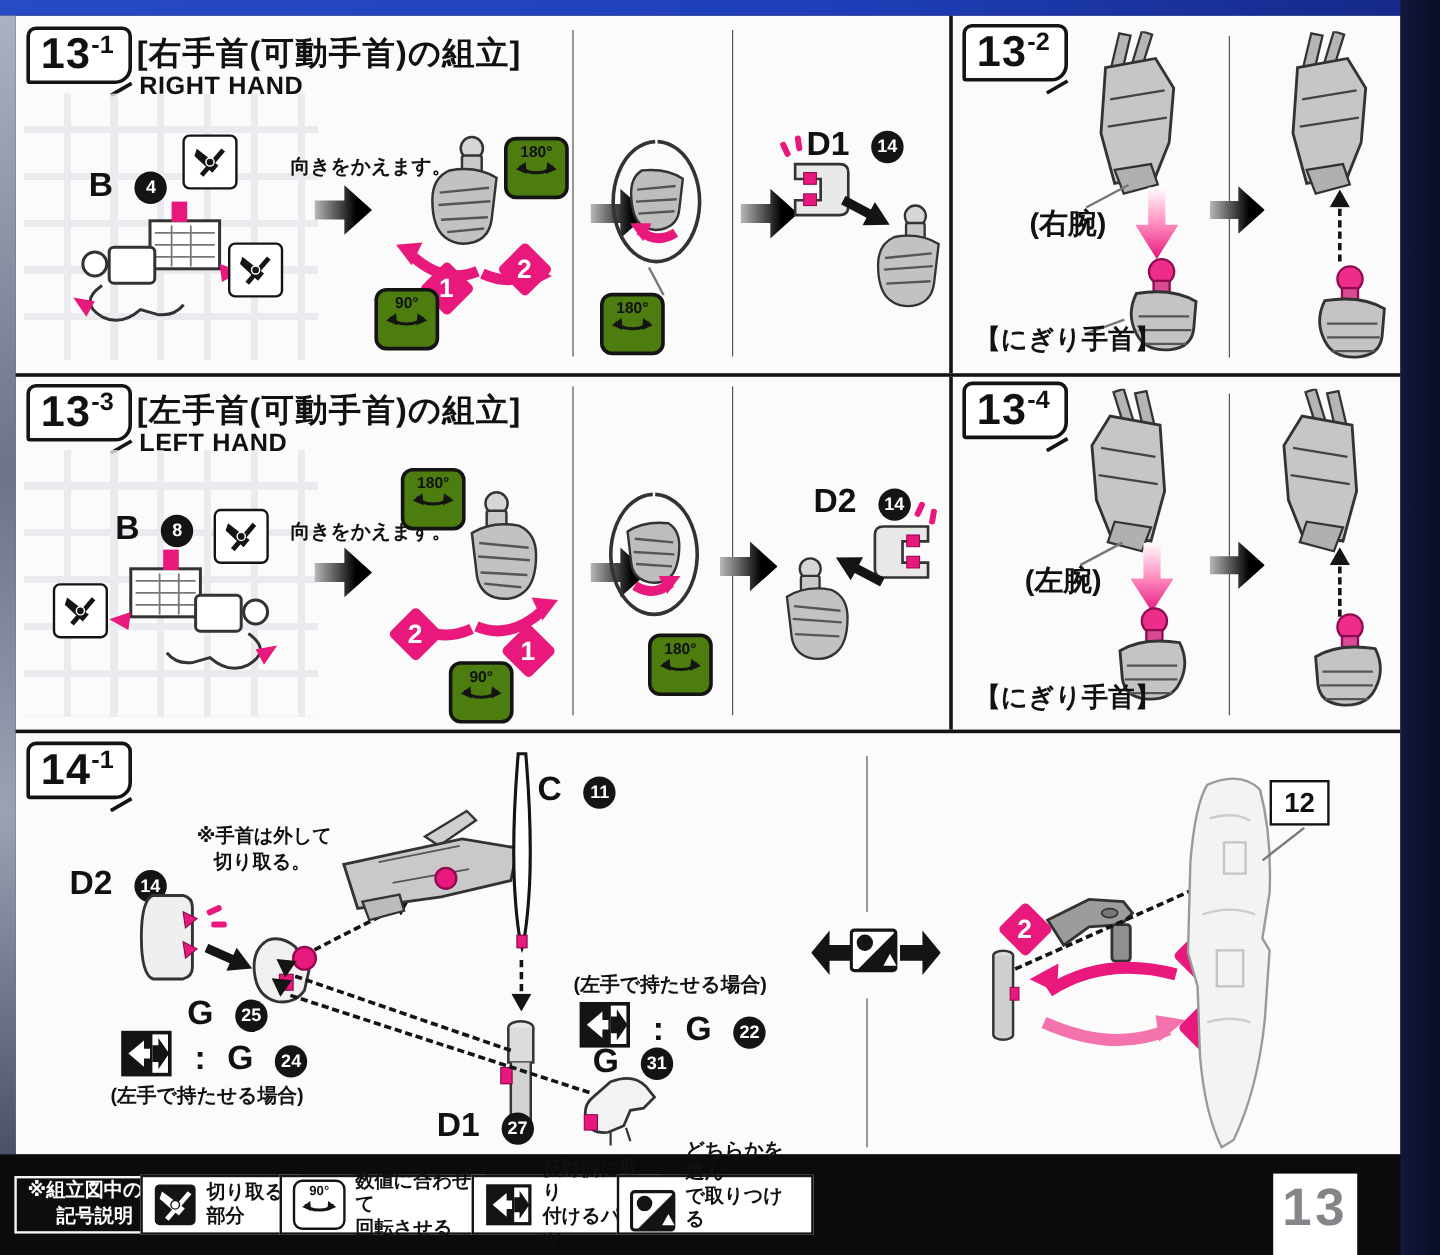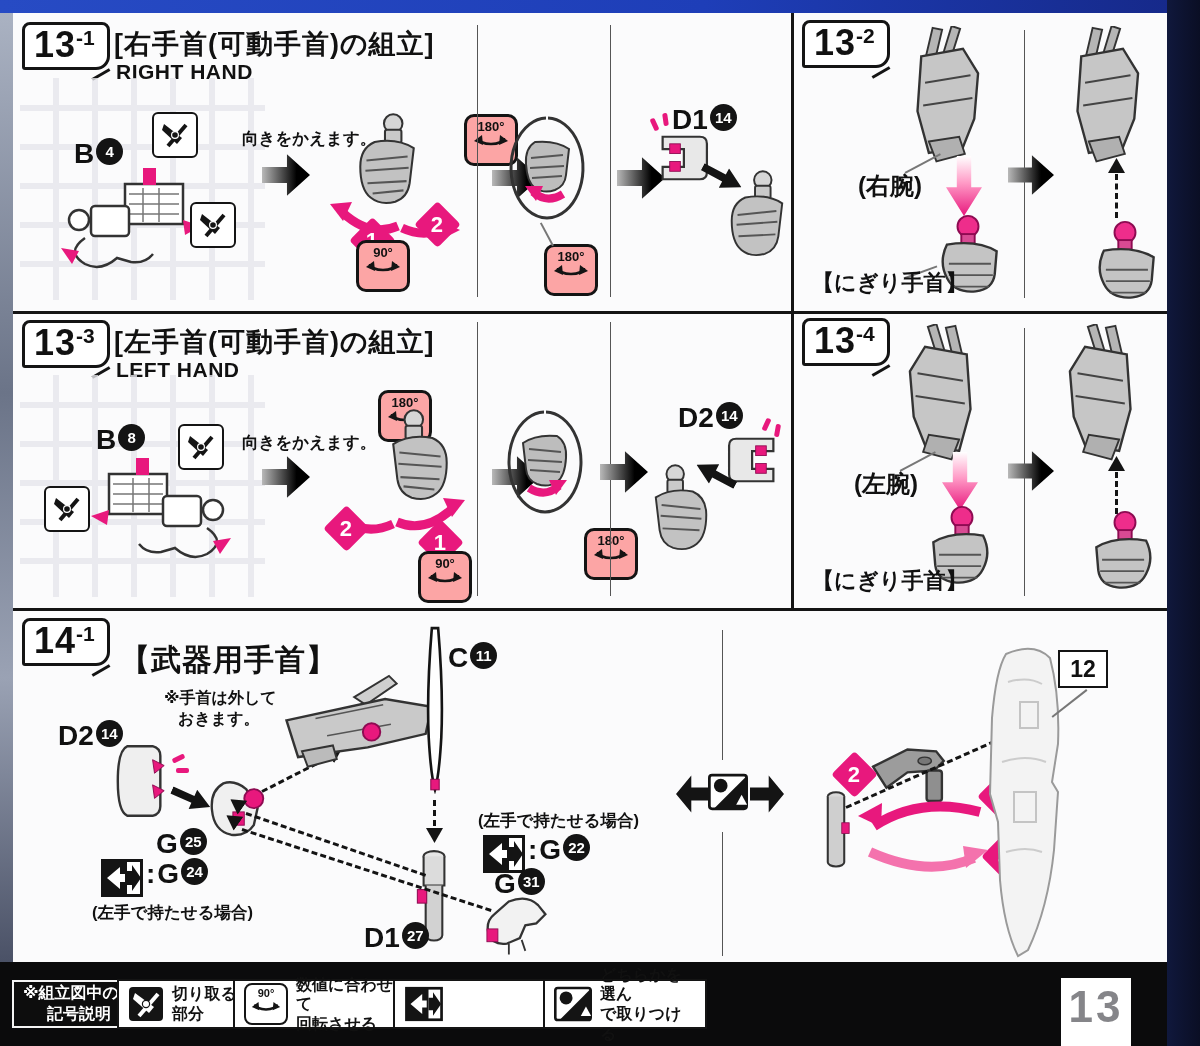--- a/index.html
+++ b/index.html
@@ -21,25 +21,25 @@
            padding:1px 12px 3px 9px;display:flex;align-items:flex-start;}
   .stepbox::after{content:"";position:absolute;right:-4px;bottom:-9px;width:20px;height:3px;background:#141414;transform:rotate(-30deg);}
   .stepbox .major{font-size:36px;font-weight:bold;line-height:1.05;letter-spacing:1px;}
   .stepbox .minor{font-size:21px;font-weight:bold;line-height:1;margin-top:1px;}
   .jtitle{font-weight:bold;font-size:27px;letter-spacing:1px;white-space:nowrap;}
   .entitle{font-weight:bold;font-size:21px;letter-spacing:0.5px;}
   .note{font-weight:bold;font-size:16px;line-height:1.3;white-space:nowrap;}
   .note-s{font-weight:bold;font-size:16.5px;white-space:nowrap;}
   .jlabel{font-weight:bold;font-size:22px;white-space:nowrap;}
   
-  .plabel{font-weight:bold;font-size:28px;display:flex;align-items:flex-start;gap:2px;white-space:nowrap;}
+  .plabel{font-weight:bold;font-size:28px;display:flex;align-items:flex-end;gap:18px;white-space:nowrap;}
   .pcirc{display:inline-flex;align-items:center;justify-content:center;background:#141414;color:#fff;
          border-radius:50%;width:27px;height:27px;font-size:15px;font-weight:bold;}
   
-  .rot-badge{width:48px;height:46px;background:#fca5a5;border:3px solid #141414;border-radius:10px;text-align:center;margin-left:44px;}
+  .rot-badge{width:48px;height:46px;background:#4d7c0f;border:3px solid #141414;border-radius:10px;text-align:center;}
   .rot-badge .deg{display:block;font-size:13px;font-weight:bold;margin-top:3px;line-height:13px;}
   
   .diamond{width:33px;height:33px;background:#e8187d;transform:rotate(45deg);border-radius:4px;
            display:flex;align-items:center;justify-content:center;}
   .diamond span{transform:rotate(-45deg);color:#fff;font-weight:bold;font-size:22px;}
   
   .big-arrow{background:linear-gradient(90deg,#b9b9b9,#000 72%);
              clip-path:polygon(0 32%,52% 32%,52% 3%,100% 50%,52% 97%,52% 68%,0 68%);}
   .sarrow{background:#141414;clip-path:polygon(0 35%,55% 35%,55% 8%,100% 50%,55% 92%,55% 65%,0 65%);}
   .pink-grad-arrow{background:linear-gradient(180deg,#ffffff,#ff9ac6 45%,#e8187d);
@@ -401,25 +401,24 @@
     <circle cx="40" cy="13" r="11" fill="#ee2d8b" stroke="#8e0b52" stroke-width="2"></circle>
     <rect x="33" y="21" width="14" height="10" fill="#d84a93" stroke="#8e0b52" stroke-width="2"></rect>
     <path d="M18 32 q-9 18 0 35 q8 16 30 14 q18 -2 20 -18 l2 -24 q-20 -12 -52 -7z" fill="#c4c4c4" stroke="#333" stroke-width="2.5"></path>
     <path d="M20 52 h44 M20 64 h46 M24 76 h38" stroke="#555" stroke-width="2" fill="none"></path>
   </svg>
 
   <div class="abs stepbox" style="left:22px;top:618px;">
     <span class="major">14</span>
     <span class="minor">-1</span>
   </div>
-  <div class="abs jtitle" style="left:120px;top:640px;font-size:30px;">【武器用手首】</div>
 
   <div class="abs note" style="left:164px;top:688px;">
     <div>※手首は外して</div>
-    <div style="margin-left:14px;">おきます。</div>
+    <div style="margin-left:14px;">切り取る。</div>
   </div>
 
   <div class="abs plabel" style="left:58px;top:720px;">
     <span>D2</span>
       <span class="pcirc">14</span>
   </div>
   <svg class="abs" style="left:112px;top:742px;" width="58" height="78" viewBox="0 0 60 80">
     <path d="M16 4 q-10 4 -10 36 q0 32 10 36 h26 q8 -2 8 -10 v-52 q0 -8 -8 -10z" fill="#efefef" stroke="#333" stroke-width="2.5"></path>
     <path d="M42 18 l12 6 -10 8z" fill="#e8187d" stroke="#8e0b52"></path>
     <path d="M42 44 l12 6 -10 8z" fill="#e8187d" stroke="#8e0b52"></path>
@@ -592,23 +591,27 @@
     </div>
   </div>
 
   <div class="abs legend-item" style="left:393px;top:979px;width:136px;height:46px;">
     <svg width="40" height="36" viewBox="0 0 44 40" style="flex-shrink:0;">
       <rect x="1" y="1" width="42" height="38" fill="#141414"></rect>
       <path d="M20 9 v7 h5 v8 h-5 v7 L7 20z" fill="#fff"></path>
       <rect x="27" y="4" width="13" height="32" fill="#fff"></rect>
       <path d="M27 13 h5 v-6 l9 13 -9 13 v-6 h-5z" fill="#141414"></path>
     </svg>
-  </div>
-
-  <div class="abs legend-item" style="left:543px;top:979px;width:142px;height:46px;">
+    <div class="txt">
+      <div>反対側に取り</div>
+      <div>付けるパーツ</div>
+    </div>
+  </div>
+
+  <div class="abs legend-item" style="left:514px;top:979px;width:142px;height:46px;align-items:flex-end;">
     <svg width="38" height="36" viewBox="0 0 44 40" style="flex-shrink:0;">
       <rect x="1.5" y="1.5" width="41" height="37" rx="3" fill="#fff" stroke="#141414" stroke-width="3"></rect>
       <path d="M42 3 L42 38 L7 38 Z" fill="#141414"></path>
       <circle cx="14" cy="13" r="7.5" fill="#141414"></circle>
       <path d="M31 34 l6 -11 6 11z" fill="#fff"></path>
     </svg>
     <div class="txt">
       <div>どちらかを選ん</div>
       <div>で取りつける</div>
     </div>

